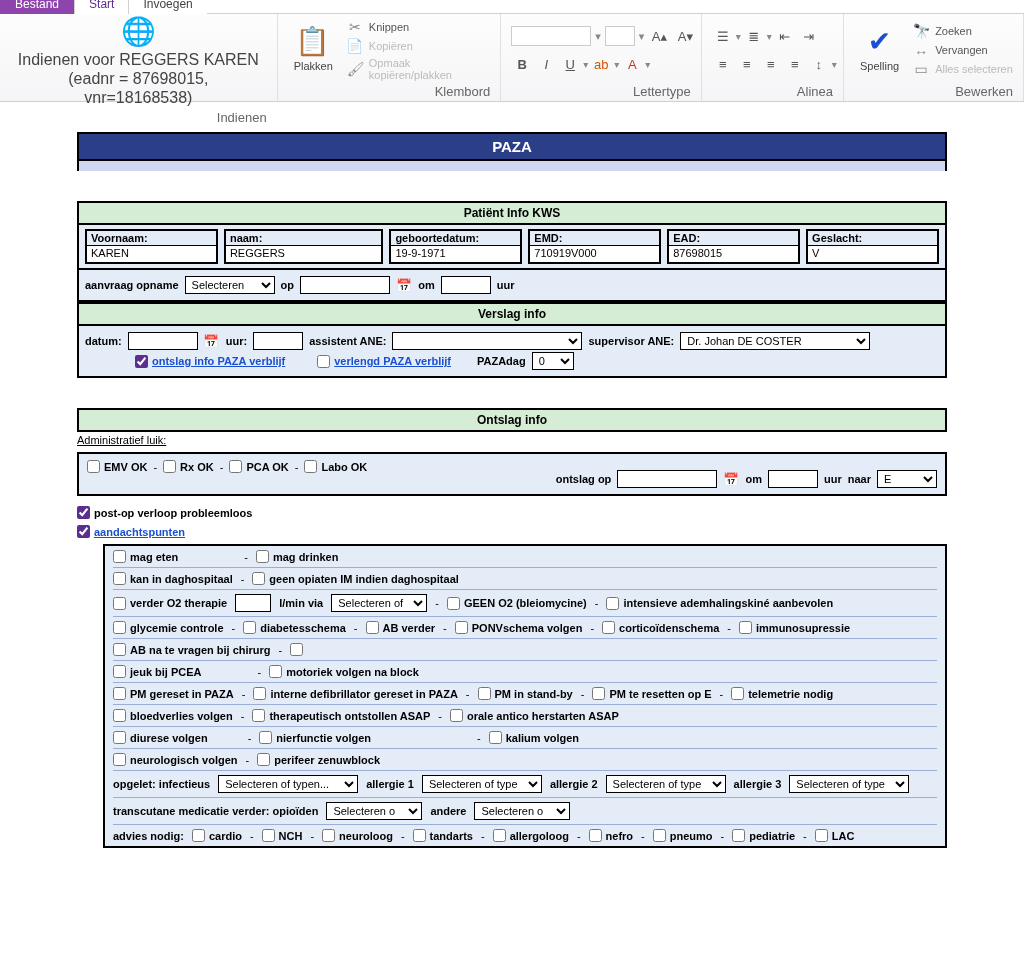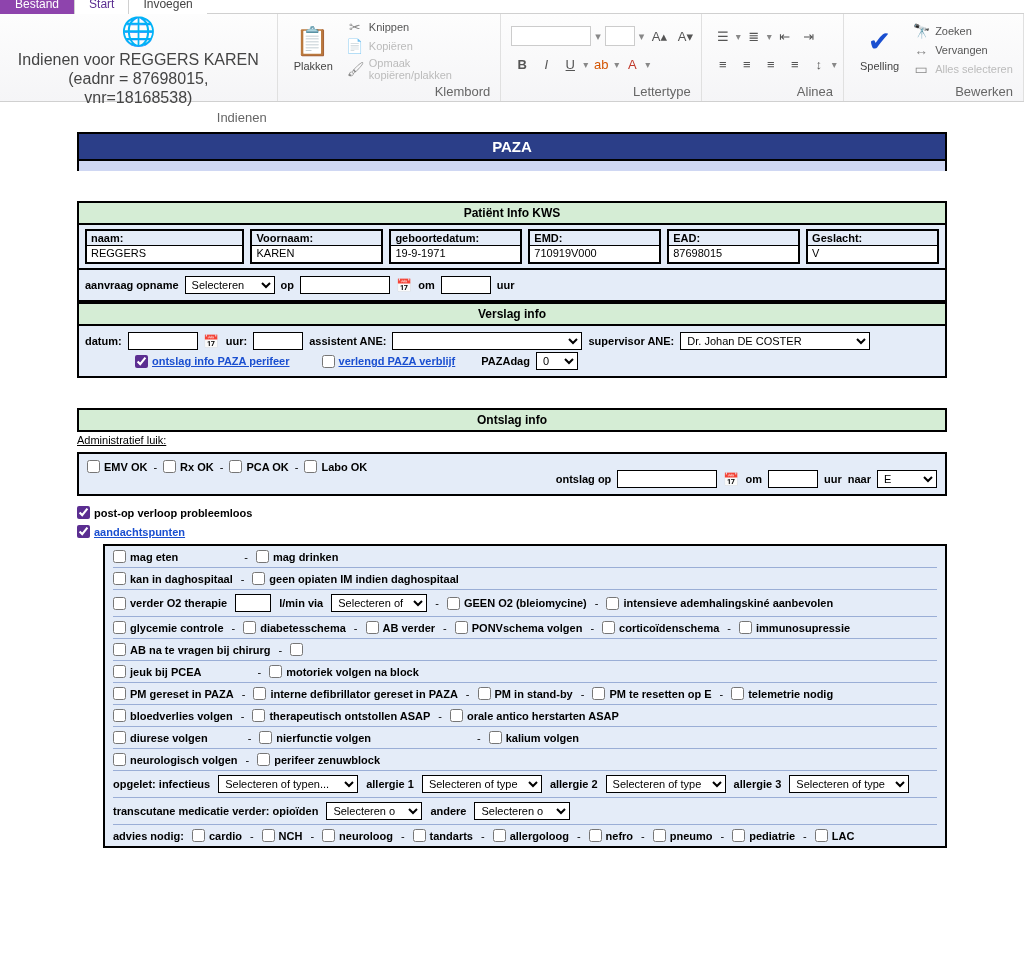--- a/index.html
+++ b/index.html
@@ -194,27 +194,27 @@
 
 <div class="canvas">
   <div class="form">
 
     <div class="band-title">PAZA</div>
     <div class="band-sub"></div>
 
     <div class="section first">Patiënt Info KWS</div>
     <div class="panel">
       <div class="tbl">
+        <div class="cell">
+            <div class="lab">Voornaam:</div>
+            <div class="val">KAREN</div>
+          </div>
         <div class="cell" style="flex:1.2;">
             <div class="lab">naam:</div>
             <div class="val">REGGERS</div>
-          </div>
-        <div class="cell">
-            <div class="lab">Voornaam:</div>
-            <div class="val">KAREN</div>
           </div>
         <div class="cell">
             <div class="lab">geboortedatum:</div>
             <div class="val">19-9-1971</div>
           </div>
         <div class="cell">
             <div class="lab">EMD:</div>
             <div class="val">710919V000</div>
           </div>
         <div class="cell">
@@ -250,21 +250,21 @@
         <b>uur:</b>
         <input class="txt" style="width: 50px;">
         <b>assistent ANE:</b>
         <select class="sel" style="width:190px;"><option></option></select>
         <b>supervisor ANE:</b>
         <select class="sel" style="width:190px;"><option>Dr. Johan DE COSTER</option></select>
       </div>
       <div class="frow" style="margin-left:50px;">
         <label class="ck">
             <input type="checkbox" checked="" style="">
-            <span class="linklab">ontslag info PAZA perifeer</span>
+            <span class="linklab">ontslag info PAZA verblijf</span>
           </label>
         <span style="width:20px;"></span>
         <label class="ck">
             <input type="checkbox" style="">
             <span class="linklab">verlengd PAZA verblijf</span>
           </label>
         <span style="width:14px;"></span>
         <b>PAZAdag</b>
         <select class="sel" style="width:42px;"><option>0</option></select>
       </div>

